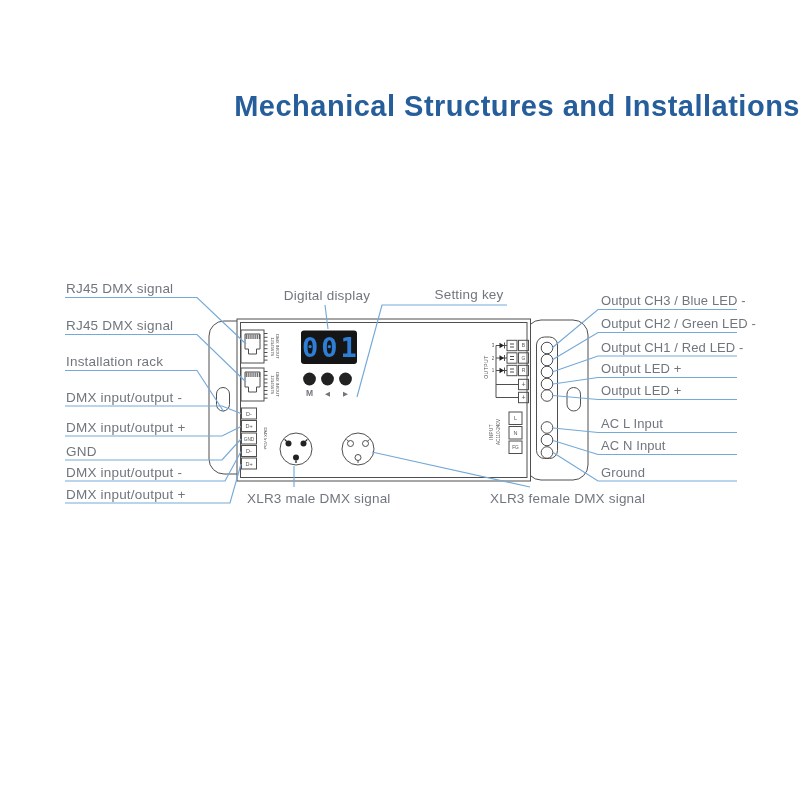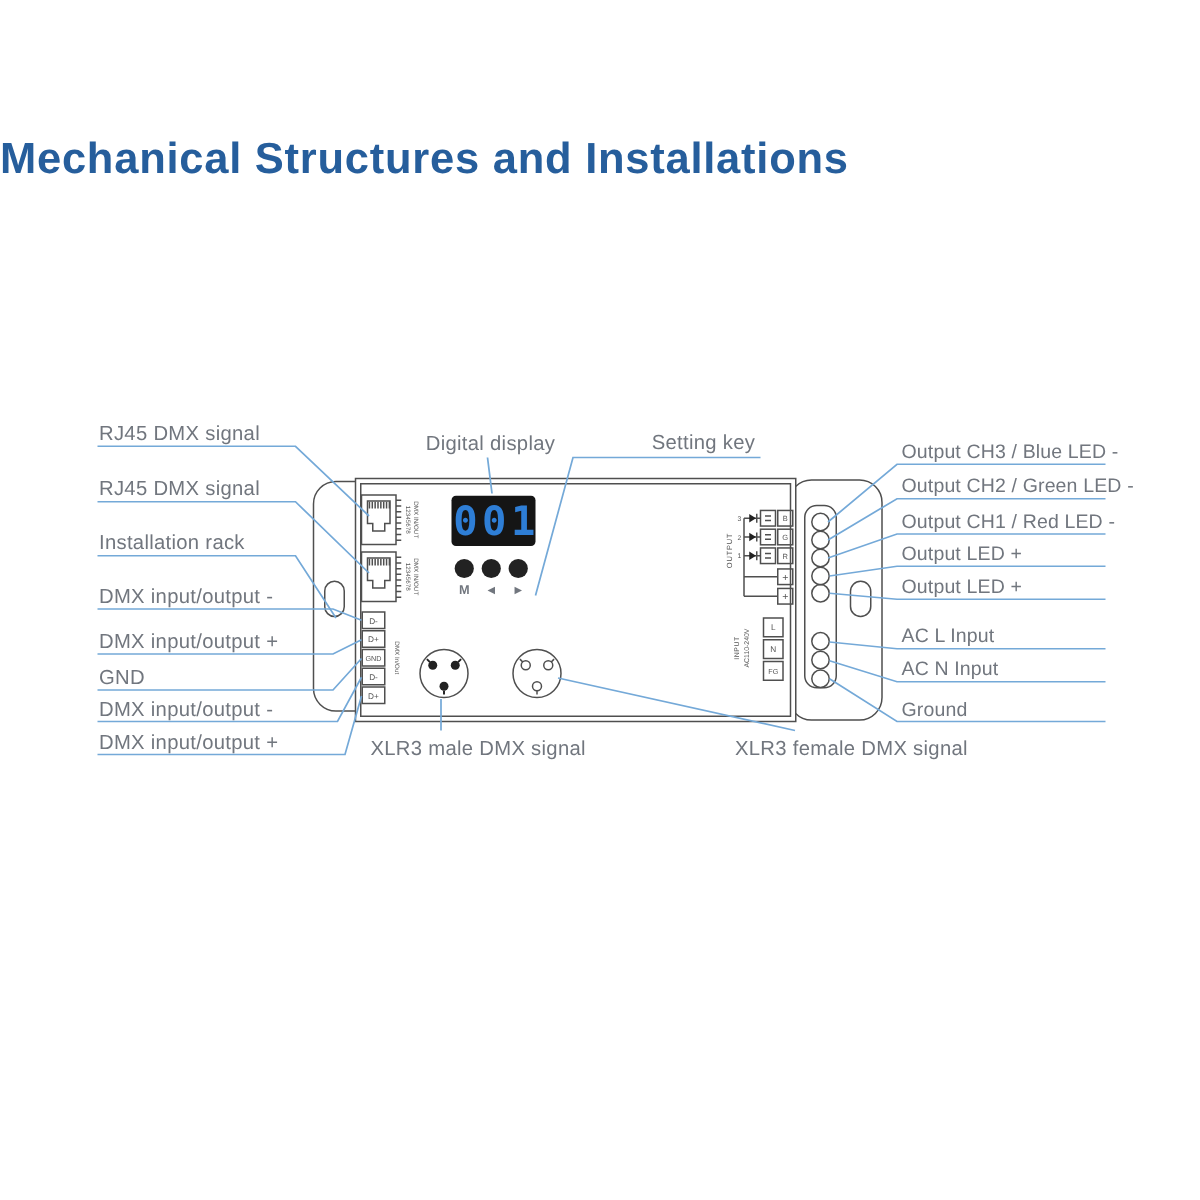--- a/index.html
+++ b/index.html
@@ -5,21 +5,21 @@
   :root{
     --accent-title:#265e9c;
     --leader:#74a9d8;
     --outline:#4f4f4f;
     --label-text:#71767e;
     --display-digits:#2e7ed6;
   }
   html,body{margin:0;padding:0;background:#fff;}
   .page{position:relative;width:800px;height:800px;background:#fff;overflow:hidden;
         font-family:"Liberation Sans",sans-serif;}
-  h1.title{position:absolute;top:90px;left:0;width:800px;margin:0;text-align:left;
+  h1.title{position:absolute;top:90px;left:0;width:800px;margin:0;text-align:right;
            font-size:29px;font-weight:bold;letter-spacing:.5px;color:var(--accent-title);}
   svg{position:absolute;top:0;left:0;}
   svg .ol{stroke:var(--outline);stroke-width:1;fill:none;}
   svg .olw{stroke:var(--outline);stroke-width:1;fill:#fff;}
   svg .fillk{fill:#222;stroke:none;}
   svg .leader{stroke:var(--leader);stroke-width:1.15;fill:none;}
   svg text{font-family:"Liberation Sans",sans-serif;fill:var(--label-text);}
   svg text.lbl{font-size:13.5px;letter-spacing:.2px;}
   svg text.lblr{font-size:13px;letter-spacing:.1px;}
   svg text.tiny{fill:#555;}

